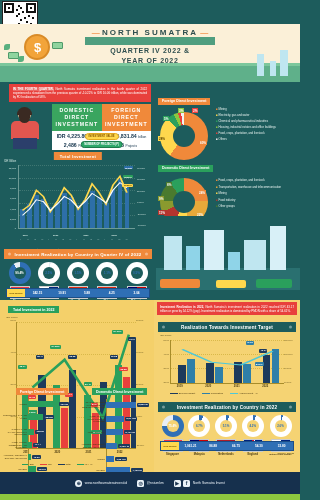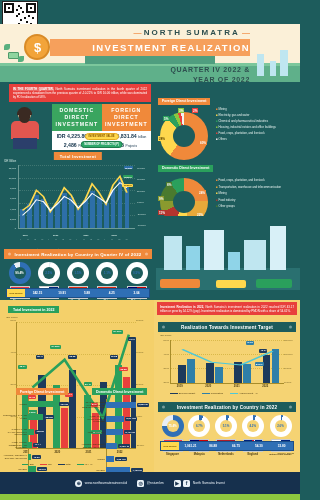--- a/index.html
+++ b/index.html
@@ -26,21 +26,21 @@
 
   
   .header { position:absolute; left:0; top:24px; width:300px; height:58px; background:#fbf0d8; overflow:hidden; }
   .hdr-town { position:absolute; bottom:0; left:0; width:300px; height:16px; background:#5fb08a; }
   .hdr-town2 { position:absolute; bottom:10px; left:0; width:300px; height:9px; background:#7cc79c; }
   .coin { position:absolute; left:24px; top:10px; width:26px; height:26px; border-radius:50%; background:#f2a43a; border:2px solid #d98b27; }
   .coin:after { content:"$"; position:absolute; left:8px; top:4px; font-size:13px; color:#fff; font-weight:bold; }
   .bill { position:absolute; width:11px; height:7px; background:#8fd49f; border:1px solid #4f9a6a; border-radius:1px; }
   .leafy { position:absolute; width:6px; height:6px; background:#59b07f; border-radius:50% 0 50% 0; }
   .bldg { position:absolute; bottom:6px; background:#bfe6f0; }
-  .title-wrap { position:absolute; left:50%; transform:translateX(-50%); top:4px; text-align:right; width:200px; }
+  .title-wrap { position:absolute; left:50%; transform:translateX(-50%); top:4px; text-align:center; width:200px; }
   .t-north { font-size:8px; font-weight:bold; color:#2e4f4f; letter-spacing:2px; }
   .t-north .dash { color:#f2934d; letter-spacing:0; }
   .t-inv { margin-top:2px; background:#f6a05c; color:#fff; font-size:9.5px; font-weight:bold; letter-spacing:1.4px; padding:3px 0; }
   .ribbon { position:relative; margin:0 auto; width:130px; }
   .ribbon .band { background:#4f9e7f; height:8px; }
   .t-qtr { font-size:7px; font-weight:bold; color:#2e4f4f; letter-spacing:.7px; line-height:9px; margin-top:1px;}
 
   
   .rednote { position:absolute; left:9px; top:84px; width:142px; background:#e8403c; color:#fff; font-size:2.9px; line-height:4.1px; padding:3px 4px; text-align:justify; }
   .rednote b { background:#fff3; }
@@ -170,21 +170,20 @@
     <div class="bill" style="left:52px; top:18px;"></div>
     <div class="leafy" style="left:4px; top:20px;"></div>
     <div class="leafy" style="left:18px; top:32px;"></div>
     <div class="bldg" style="right:36px; width:7px; height:22px;"></div>
     <div class="bldg" style="right:24px; width:6px; height:15px;"></div>
     <div class="bldg" style="right:12px; width:8px; height:26px;"></div>
     <div class="title-wrap">
       <div class="t-north">
         <span class="dash">—&nbsp;</span><span>NORTH SUMATRA</span><span class="dash">&nbsp;—</span>
       </div>
-      <div class="t-inv">INVESTMENT REALIZATION</div>
       <div class="ribbon">
           <div class="band"></div>
         </div>
       <div class="t-qtr">QUARTER IV 2022 &amp;</div>
       <div class="t-qtr">YEAR OF 2022</div>
     </div>
   </div>
 
   <div class="rednote">
     <b>IN THE FOURTH QUARTER,</b>

